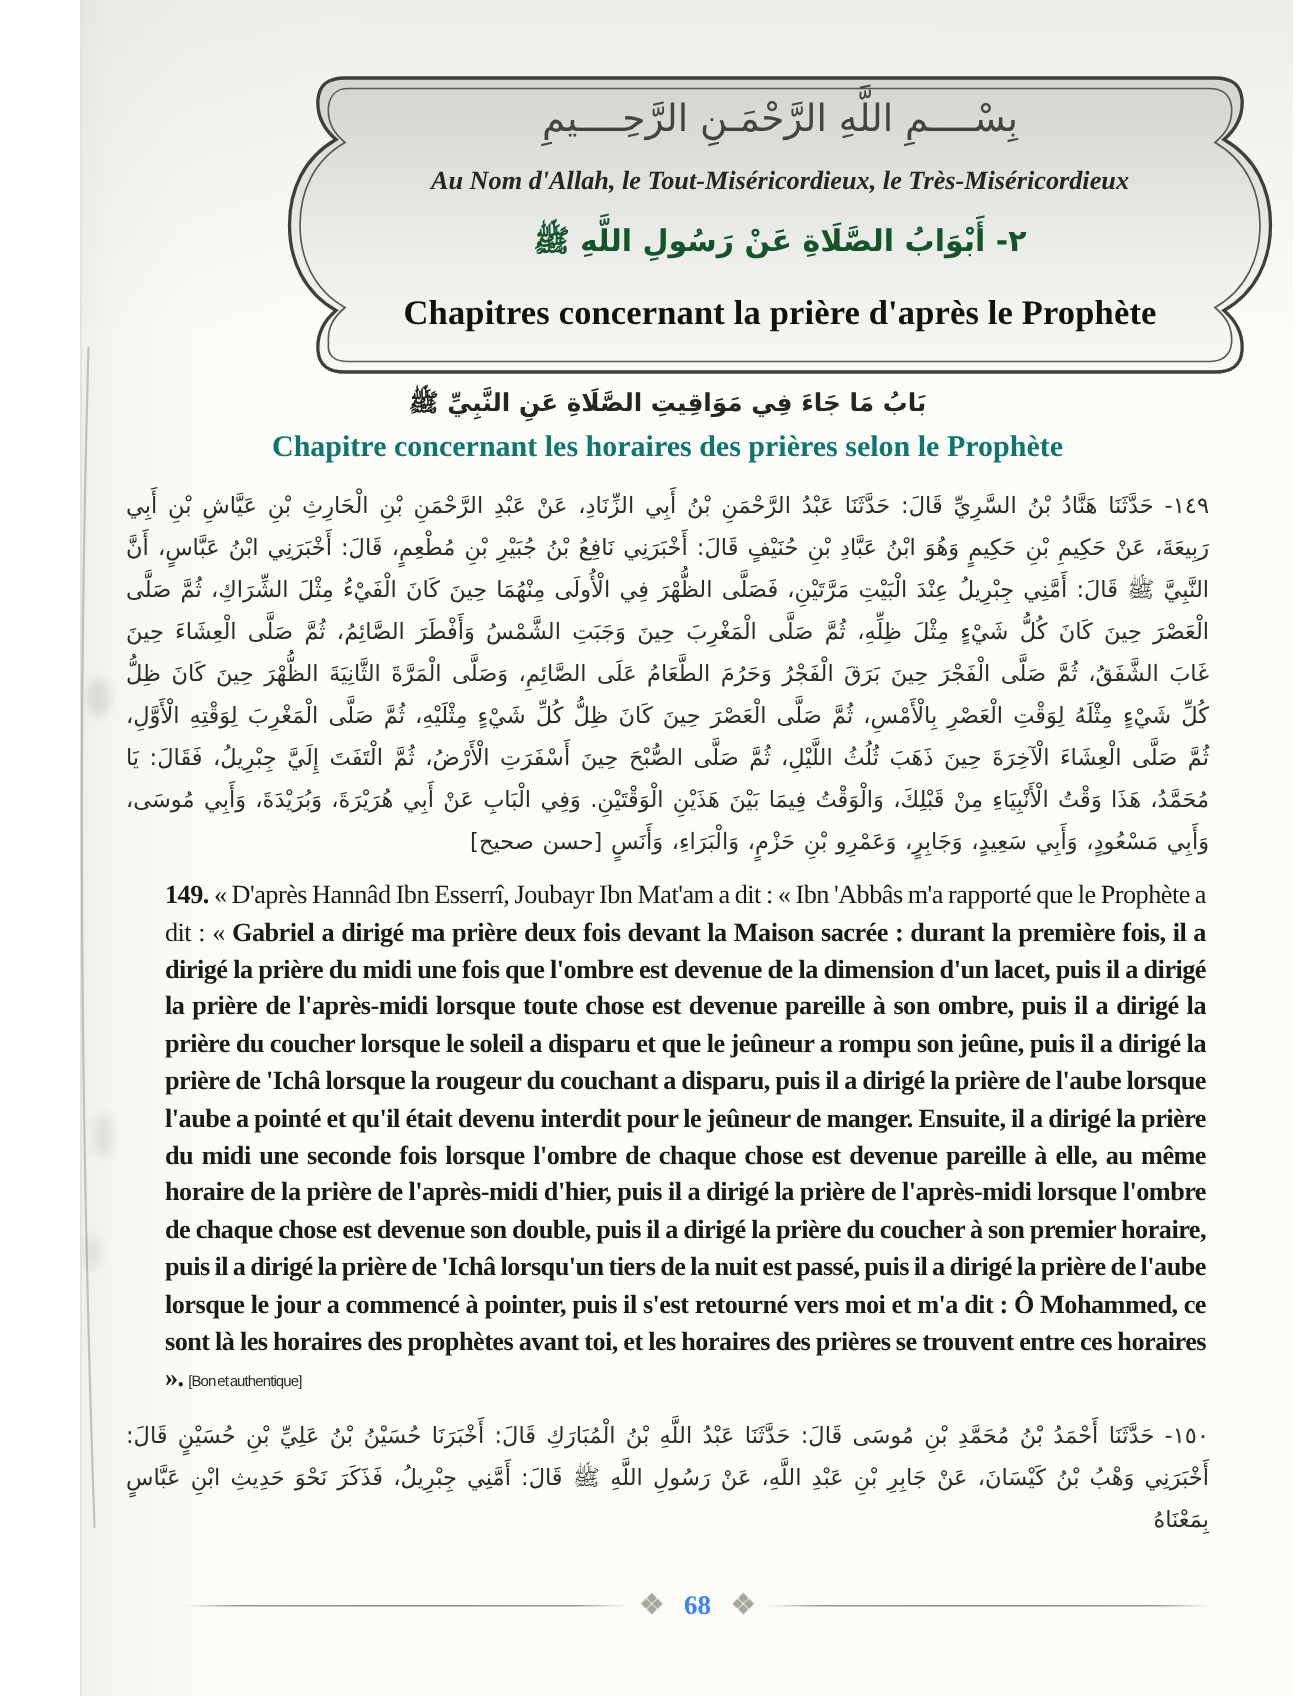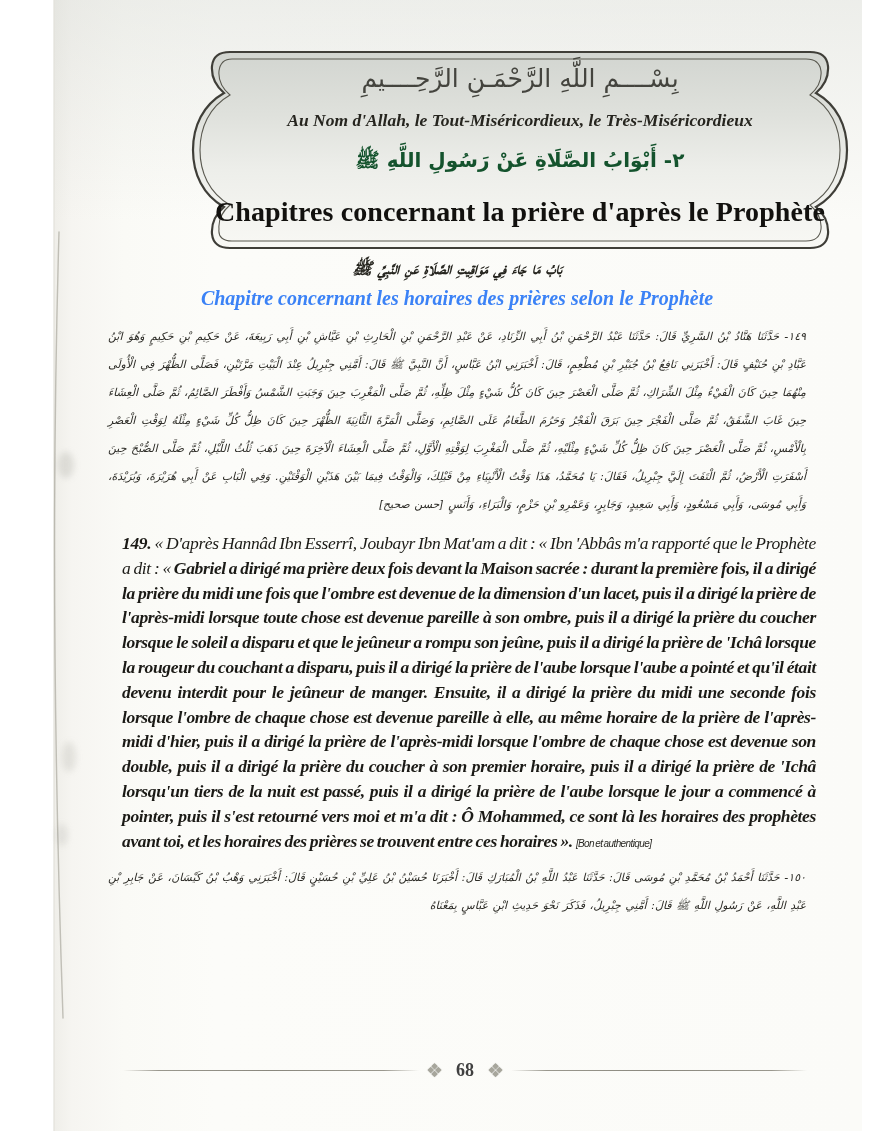--- a/index.html
+++ b/index.html
@@ -33,37 +33,37 @@
   }
   .bismillah-fr{
     top:64px;font-family:"Liberation Serif",serif;font-style:italic;font-weight:bold;
     font-size:17.5px;color:#26251f;
   }
   .section-ar{
     top:102px;font-family:"DejaVu Sans",sans-serif;font-weight:bold;font-size:20px;
     color:#14532d;direction:rtl;
   }
   .section-fr{
-    top:150px;font-family:"Liberation Serif",serif;font-weight:bold;font-size:28px;
+    top:150px;font-family:"Liberation Serif",serif;font-weight:bold;font-size:23px;
     color:#12110e;letter-spacing:.1px;white-space:nowrap;
   }
 
   
-  .content{position:absolute;left:96px;top:258px;width:722px;font-style:italic;}
+  .content{position:absolute;left:84px;top:258px;width:722px;}
   .chapter-ar{
     margin:0 0 5px 0;text-align:center;font-family:"DejaVu Sans",sans-serif;
     font-weight:bold;font-size:16.5px;color:#26251f;direction:rtl;
   }
   .chapter-fr{
     margin:0 0 13px 0;text-align:center;font-family:"Liberation Serif",serif;
-    font-weight:bold;font-size:20px;color:#3b82f6;
+    font-weight:bold;font-size:20px;color:#0f766e;
   }
   .arabic-text{
-    margin:12px;direction:rtl;text-align:justify;text-justify:inter-word;
-    font-family:"DejaVu Sans",sans-serif;font-size:11px;line-height:28px;
+    margin:0;direction:rtl;text-align:justify;text-justify:inter-word;
+    font-family:"DejaVu Sans",sans-serif;font-size:15px;line-height:28px;
     color:#2d2c27;word-spacing:1px;
   }
   .french-text{
     margin:9px 2px 8px 26px;text-align:justify;text-justify:inter-word;
     font-family:"Liberation Serif",serif;font-size:17.5px;line-height:24.8px;
     color:#1b1a16;letter-spacing:-.35px;word-spacing:-1px;
   }
   .french-text .num,.french-text .quote{font-weight:bold;}
   .french-text .grading{
     font-family:"Liberation Sans",sans-serif;font-size:10px;letter-spacing:-.6px;
@@ -77,21 +77,21 @@
     display:flex;align-items:center;justify-content:center;
     transform:translateX(30px);
   }
   .footer .rule{height:1px;width:296px;background:linear-gradient(90deg,rgba(120,118,108,0) 0,#9a988e 12%,#8a887e 50%,#9a988e 88%,rgba(120,118,108,0) 100%);}
   .footer .ornament{
     font-family:"DejaVu Sans",sans-serif;font-size:19px;color:#a7a69c;
     margin:0 7px;text-shadow:0 0 1px rgba(90,90,80,.55);
   }
   .footer .pagenum{
     font-family:"Liberation Serif",serif;font-weight:bold;font-size:18px;
-    color:#404040;margin:0 6px;
+    color:#3b82f6;margin:0 6px;
   }
 </style>
 </head>
 <body>
 
 <div class="page">
 
   <div class="paper"></div>
   <div class="paper-top-tint"></div>
 

